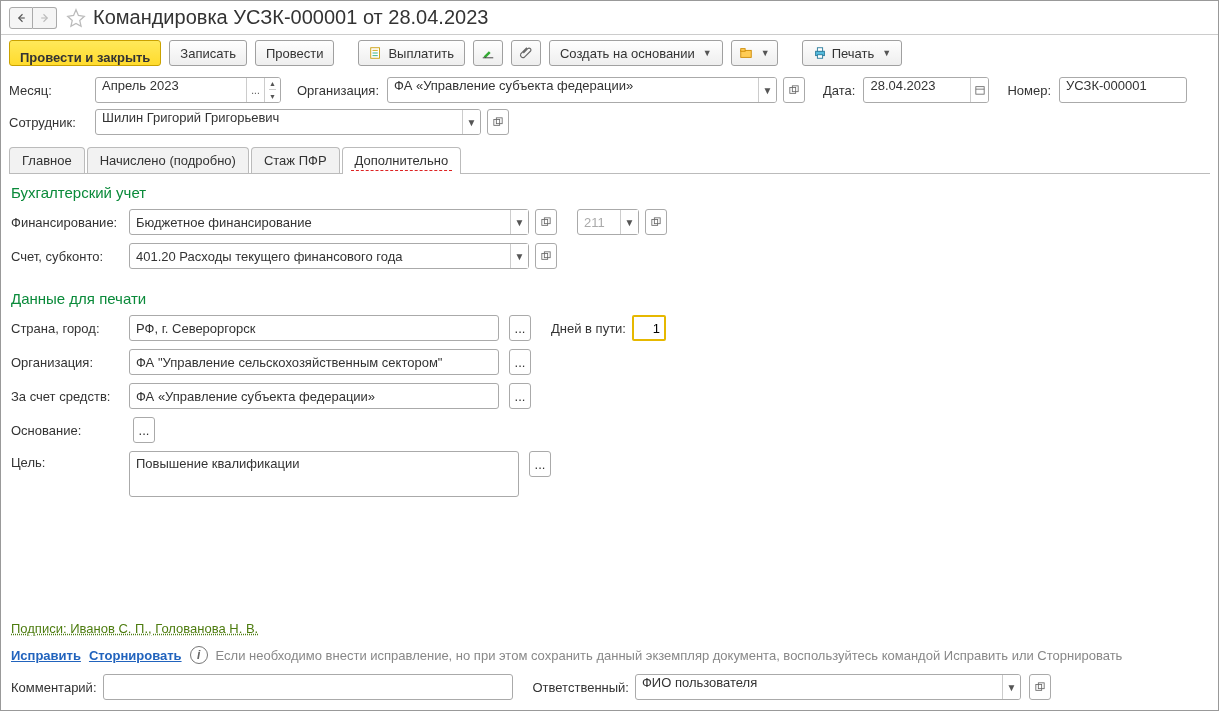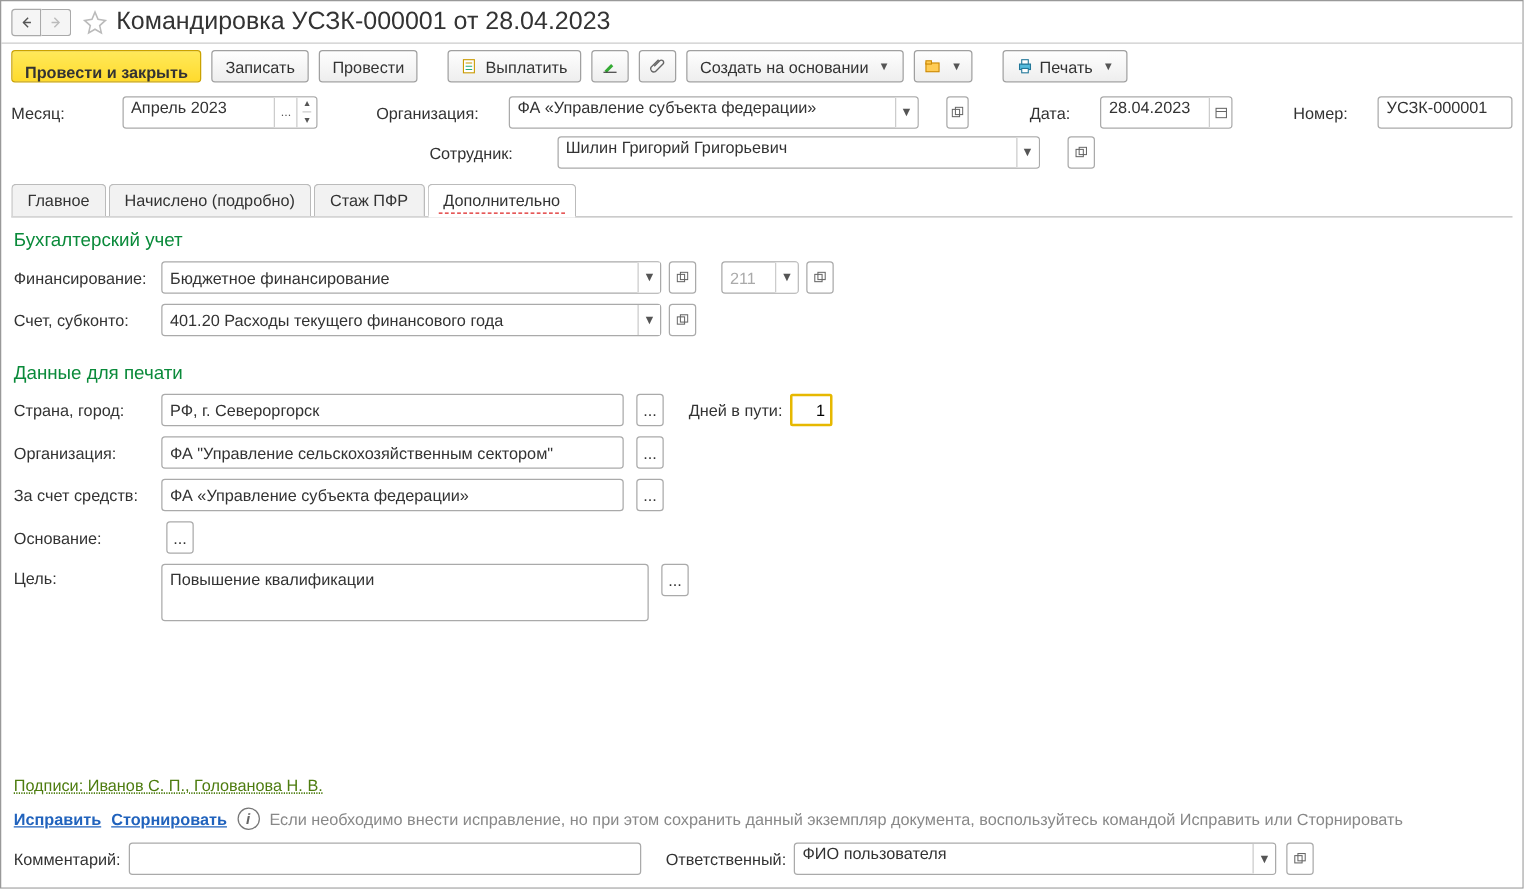--- a/index.html
+++ b/index.html
@@ -19,21 +19,21 @@
 
 .toolbar { height: 36px; display: flex; align-items: center; padding: 4px 8px; gap: 8px; }
 .btn { height: 26px; border: 1px solid #a0a0a0; border-radius: 3px; background: linear-gradient(#fefefe,#eeeeee); padding: 0 10px; display: flex; align-items: center; gap: 5px; cursor: pointer; font-size: 13px; color: #333; }
 .btn.yellow { background: linear-gradient(#ffe95a,#ffdb2d); border-color: #caa200; font-weight: bold; align-items: flex-end; }
 .btn svg { width: 14px; height: 14px; }
 .btn .dd { margin-left: 3px; font-size: 9px; color: #555; }
 .btn.icon-only { padding: 0 7px; }
 
 
 .form-area { padding: 6px 8px 2px 8px; }
-.row { display: flex; align-items: center; margin-bottom: 6px; gap: 20px; justify-content: center; }
+.row { display: flex; align-items: center; margin-bottom: 6px; gap: 4px; }
 .lbl { color: #333; }
 .input-group { display: flex; align-items: stretch; height: 26px; border: 1px solid #aaa; border-radius: 3px; overflow: hidden; background: #fff; }
 .input-group input, .input-group .txt { border: none; outline: none; padding: 0 6px; font-size: 13px; flex: 1; background: transparent; }
 .ig-btn { width: 18px; border-left: 1px solid #ccc; display: flex; align-items: center; justify-content: center; font-size: 10px; color: #555; cursor: pointer; background: #fff; }
 .ig-btn.spinner { flex-direction: column; width: 16px; }
 .ig-btn.spinner span { height: 50%; display:flex; align-items:center; justify-content:center; font-size:7px; }
 .ig-btn.spinner span:first-child { border-bottom: 1px solid #ccc; }
 .ig-btn.ext { width: 22px; }
 .ig-btn svg { width: 10px; height: 10px; }
 

